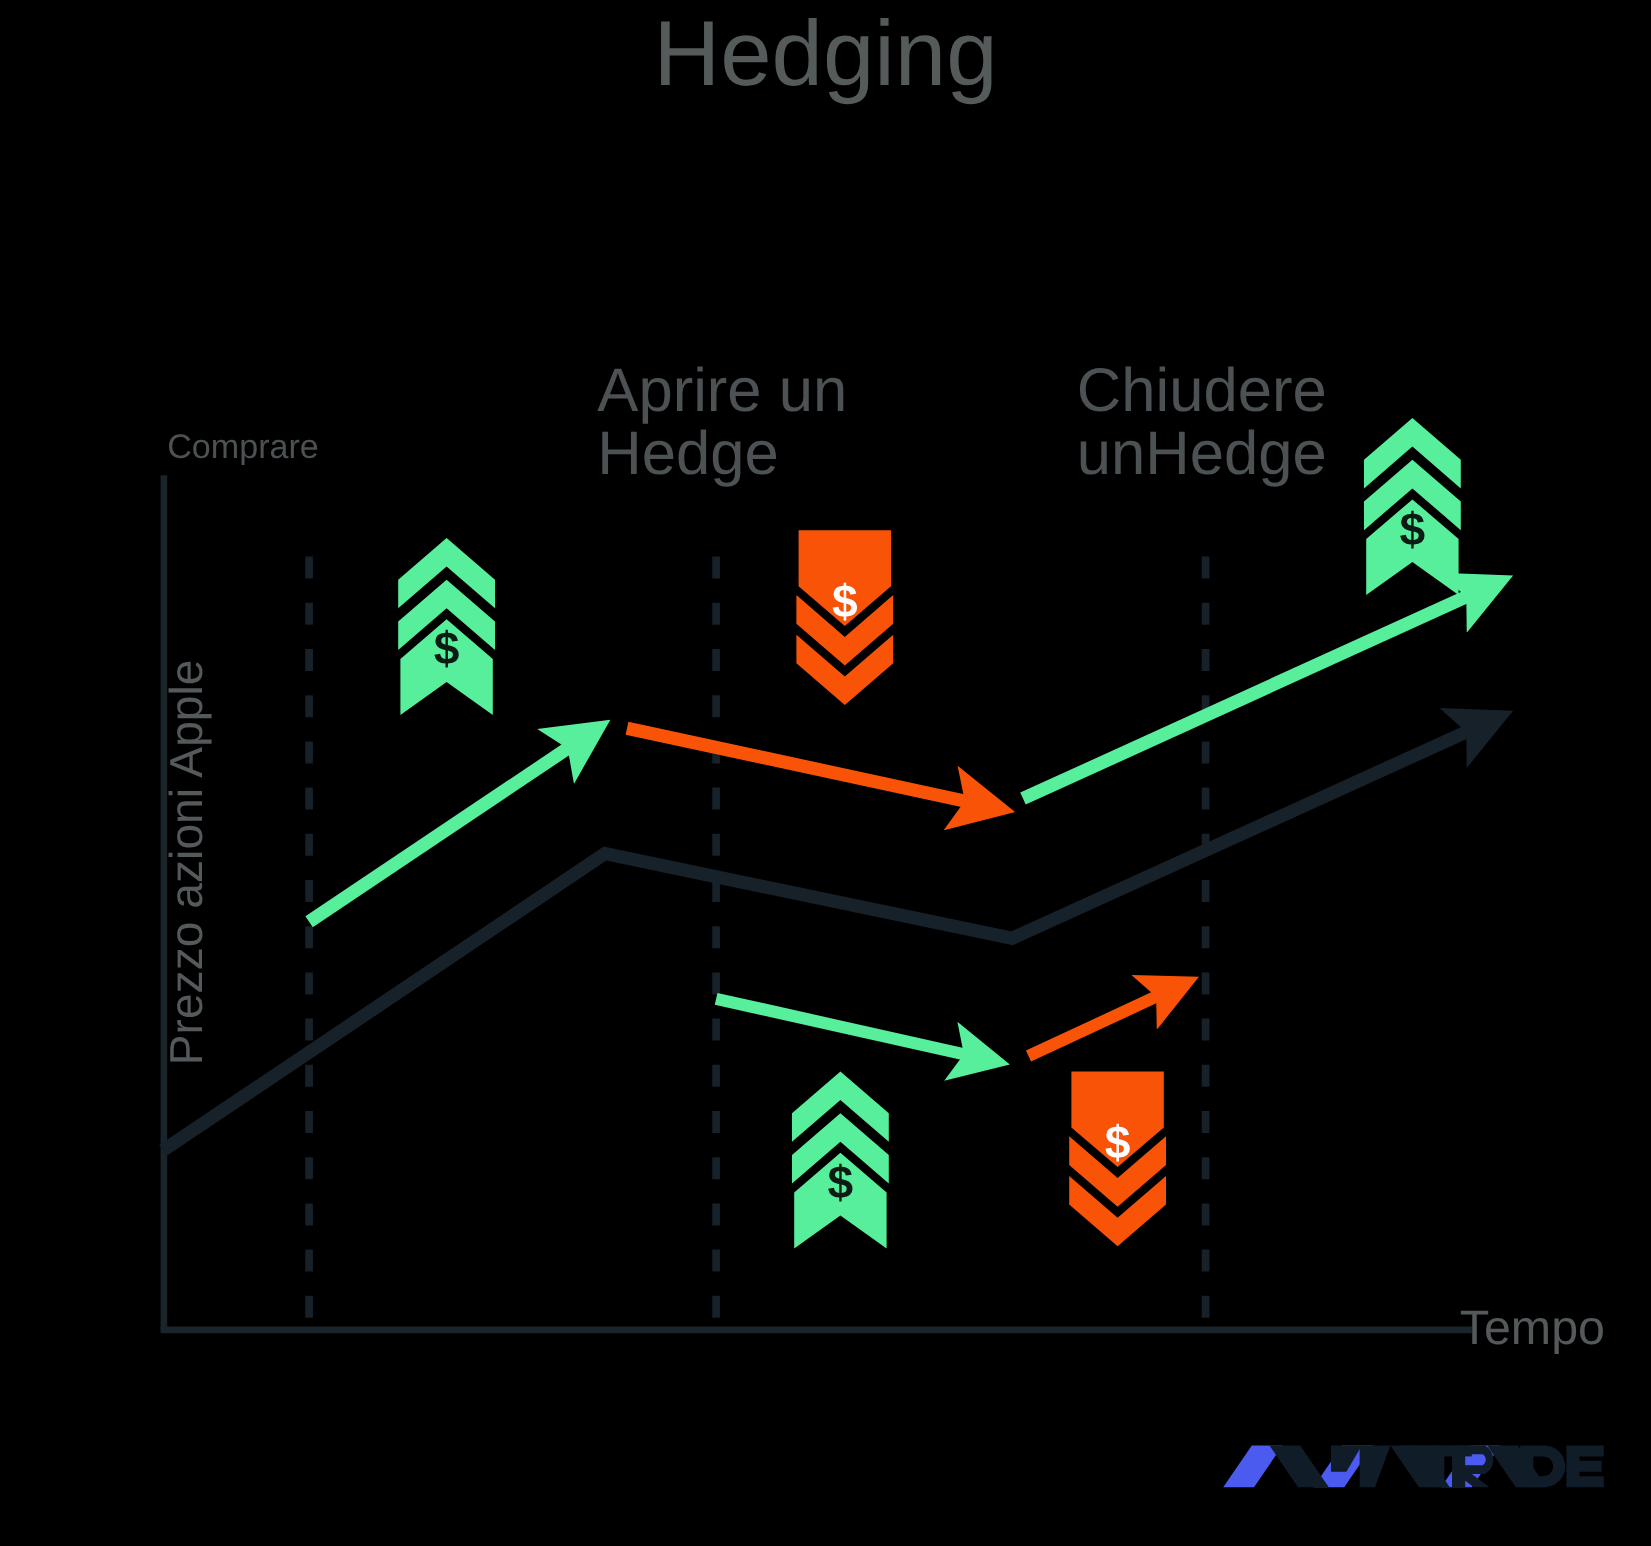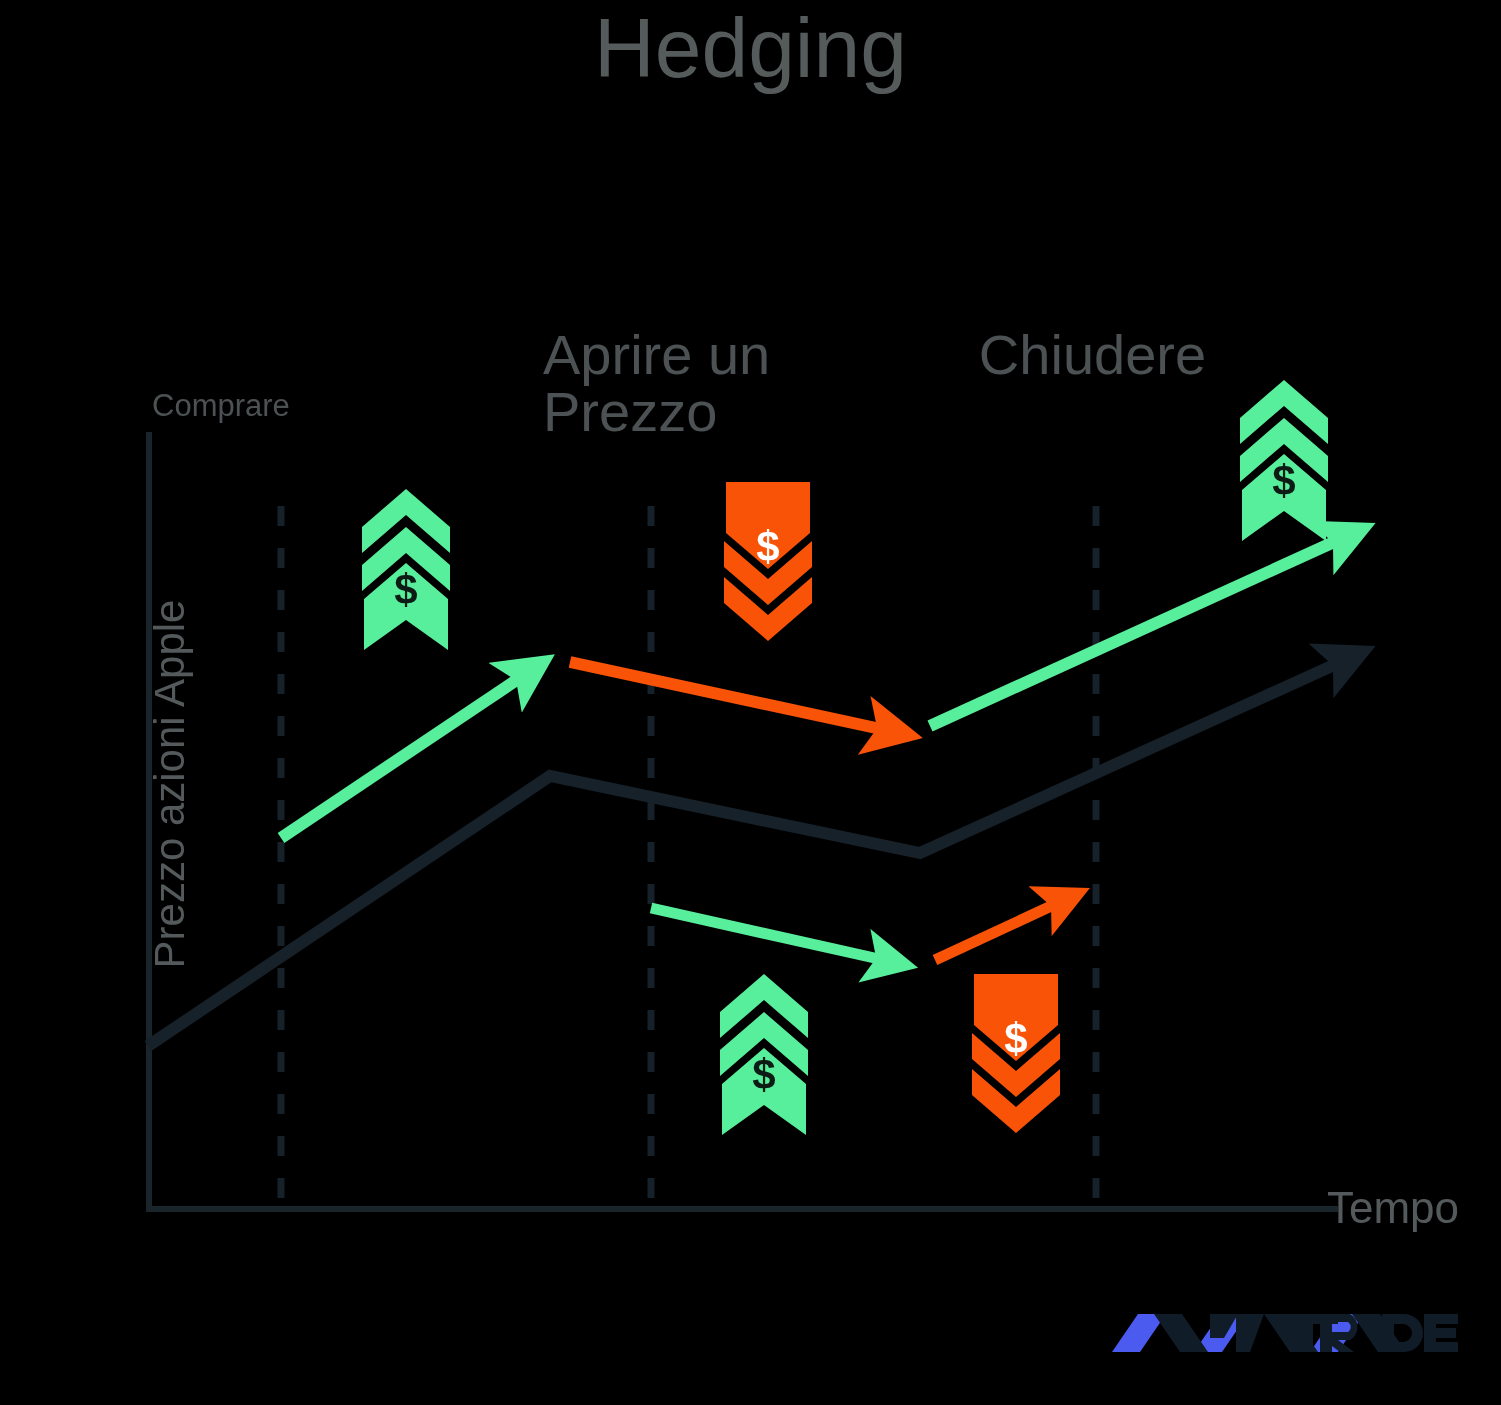--- a/index.html
+++ b/index.html
@@ -21,23 +21,23 @@
 </style>
 </head>
 <body>
 
 <div id="stage">
 
   <div class="txt" id="title">Hedging</div>
 
   <div class="txt" id="lbl-comprare">Comprare</div>
 
-  <div class="txt" id="lbl-aprire"><span>Aprire un</span><br><span>Prezzo</span></div>
+  <div class="txt" id="lbl-aprire"><span>Aprire un</span><br><span>Hedge</span></div>
 
-  <div class="txt" id="lbl-chiudere"><span>Chiudere</span><br></div>
+  <div class="txt" id="lbl-chiudere"><span>Chiudere</span><br><span>unHedge</span></div>
 
   <div id="lbl-y">Prezzo azioni Apple</div>
   <div class="txt" id="lbl-x">Tempo</div>
 
   <svg width="1501" height="1405" viewBox="0 0 1501 1405">
     <defs>
 
       <marker id="ah-green" markerWidth="5" markerHeight="5" refX="2.2" refY="2.5" orient="auto" markerUnits="strokeWidth">
         <path d="M0,0 L5,2.5 L0,5 L1.1,2.5 Z" fill="#58ef9c"></path>
       </marker>

